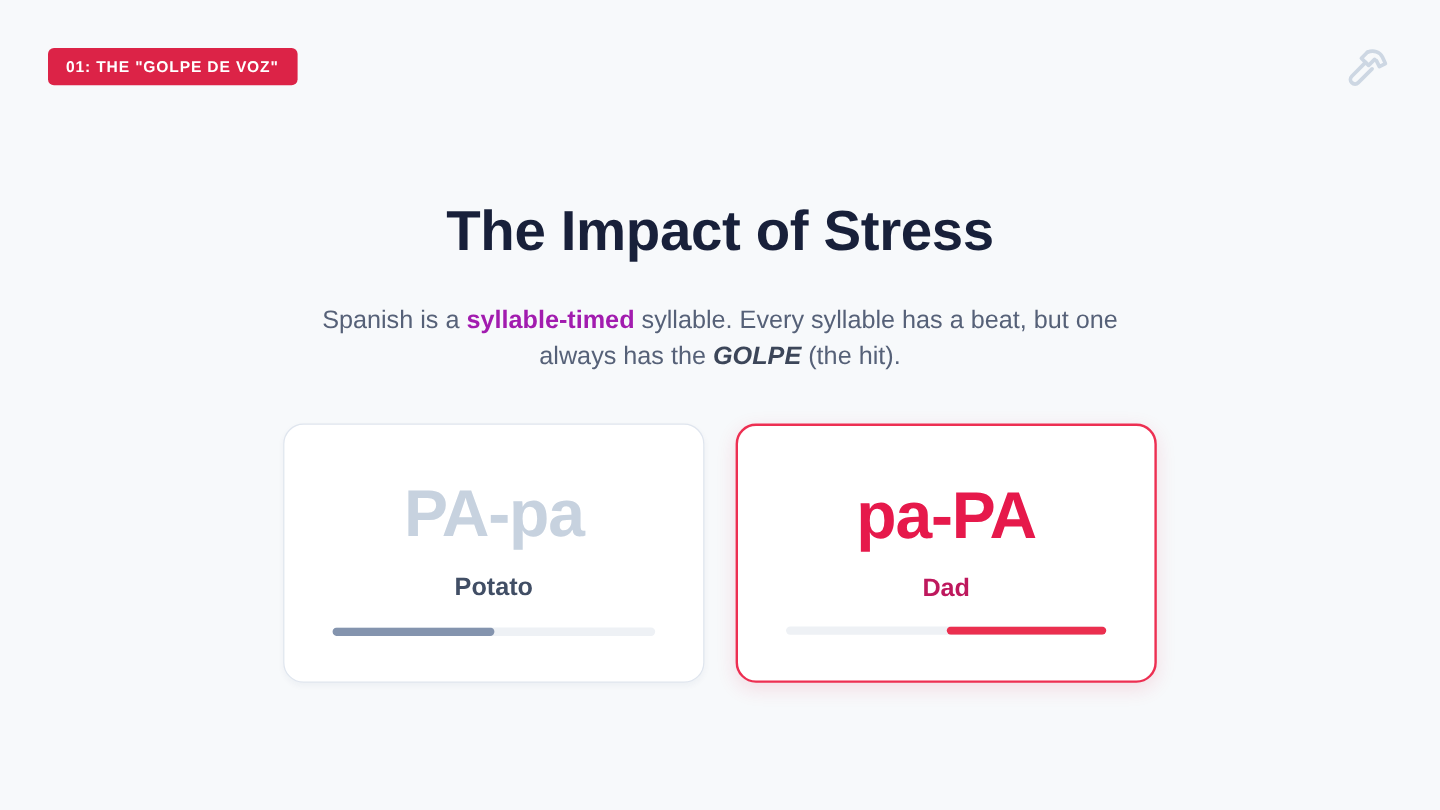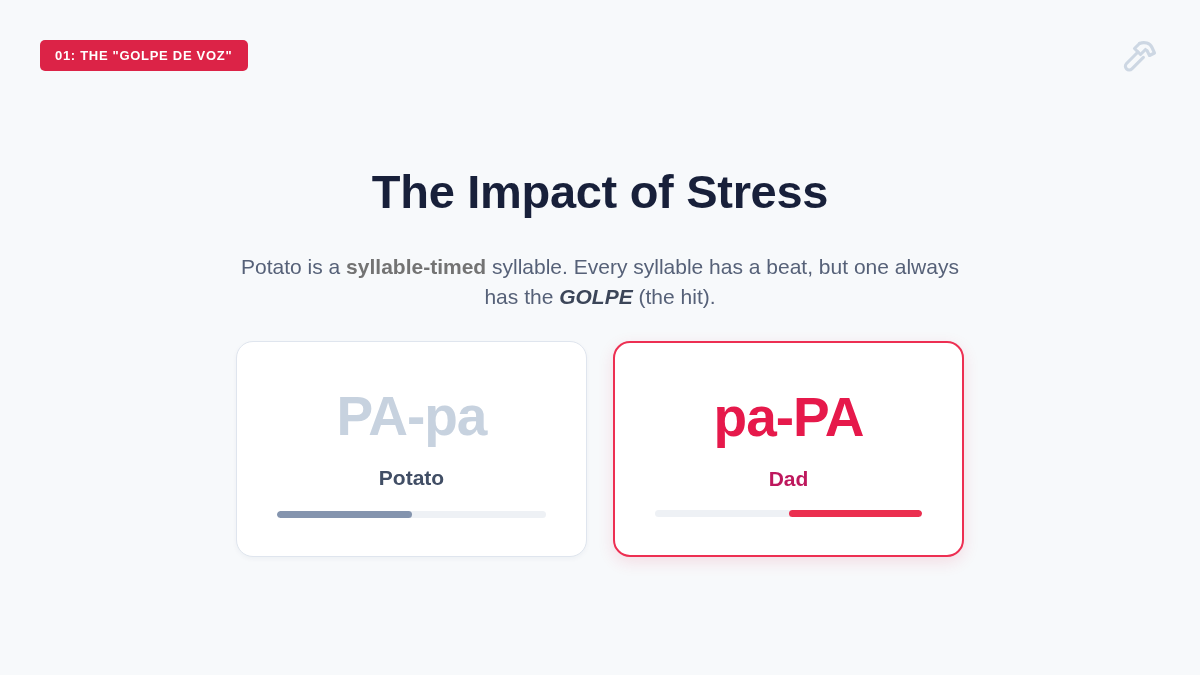--- a/index.html
+++ b/index.html
@@ -55,26 +55,26 @@
   }
   .subtitle {
     margin-top:34px;
     width:720px;
     text-align:center;
     font-size:21px;
     line-height:1.45;
     color:#566178;
     font-weight:normal;
   }
-  .subtitle .accent { color:#737373; font-weight:bold; }
+  .subtitle .accent { color:#a21caf; font-weight:bold; }
   .subtitle .strong { color:#3C4659; font-weight:bold;font-style:italic; }
 
   
   .cards {
-    margin-top:28px;
+    margin-top:40px;
     display:flex;
     gap:26px;
     align-items:flex-start;
   }
   .card {
     width:351px;
     height:216px;
     background:#ffffff;
     border-radius:17px;
     display:flex;
@@ -139,21 +139,21 @@
     <path d="M23.5 9.5 L18.5 14.5 L24.5 20.5 L29.5 15.5"></path>
     <path d="M22 18 L10.5 29.5 C9 31 9 33.4 10.5 34.9 C12 36.4 14.4 36.4 15.9 34.9 L27.4 23.4"></path>
   </svg>
 </span>
 
 <div class="stage">
 
   <div class="title">The Impact of Stress</div>
 
   <div class="subtitle">
-    <span>Potato is a </span><span class="accent">syllable-timed</span><span> syllable. Every syllable has a</span>
+    <span>Spanish is a </span><span class="accent">syllable-timed</span><span> syllable. Every syllable has a</span>
     <span>beat, but one always has the </span><span class="strong">GOLPE</span><span> (the hit).</span>
   </div>
 
   <div class="cards">
 
     <div class="card muted">
       <div class="syllables">PA-pa</div>
       <div class="word">Potato</div>
       <div class="bar-track">
         <div class="bar-fill" id="fill-0" style="left: 0%; width: 50%;"></div>

